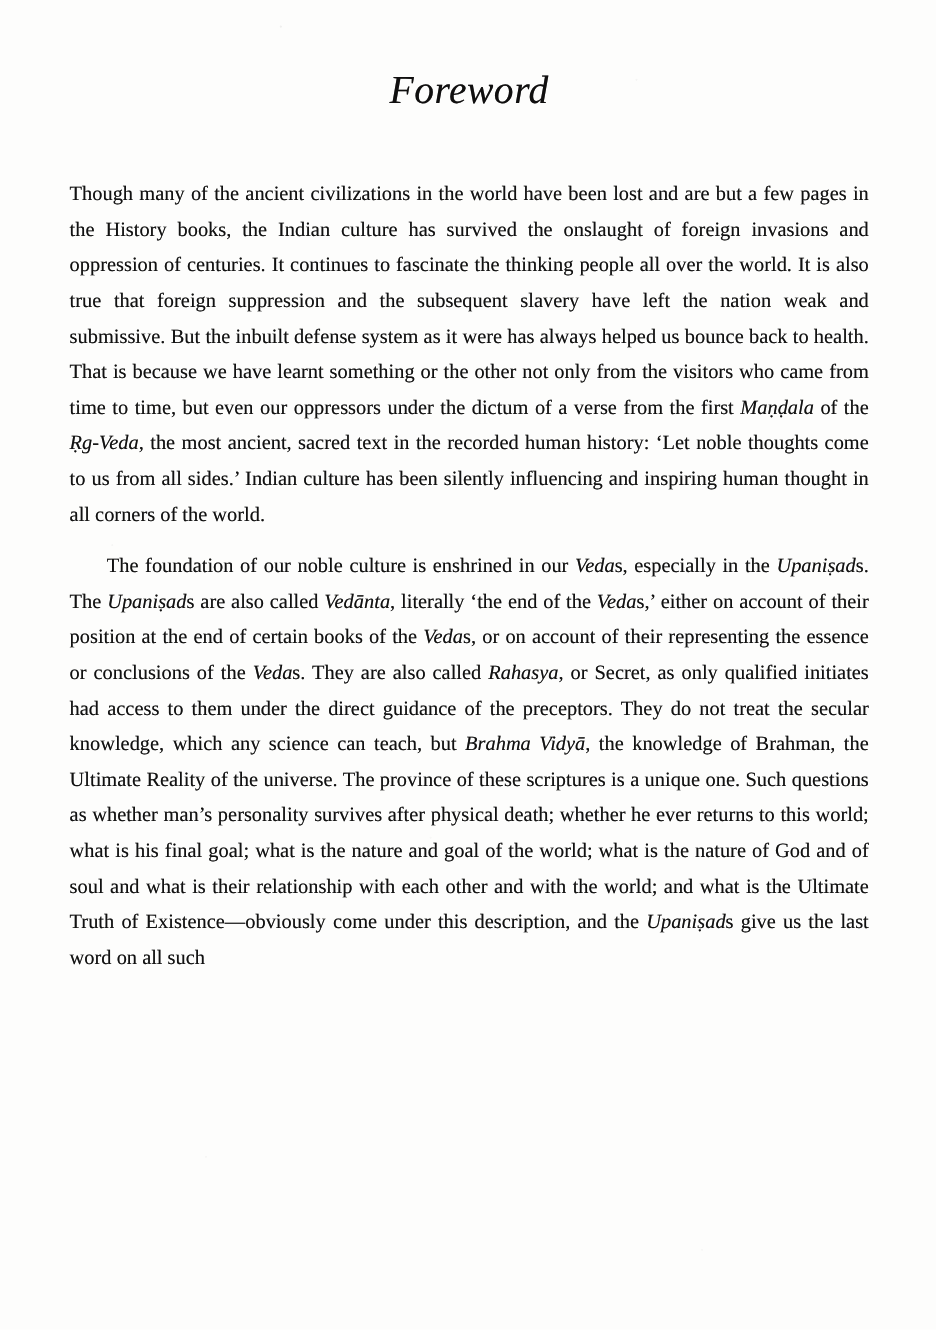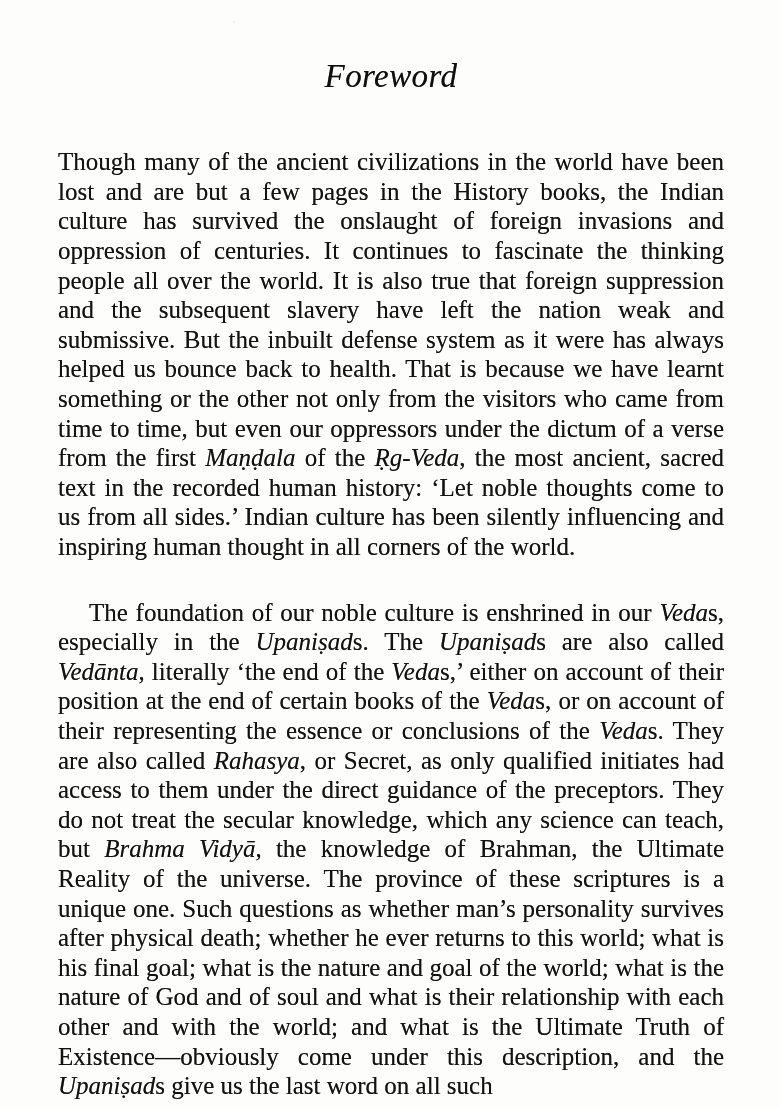--- a/index.html
+++ b/index.html
@@ -60,36 +60,36 @@
     color: #100f0f;
     font-style: italic;
   }
 
   .body-copy {
     margin: 0;
     padding: 0;
   }
 
   .para {
-    font-size: 25px;
+    font-size: 17px;
     line-height: 29.6px;
     text-align: justify;
     text-justify: inter-word;
     margin: 0;
     color: #121212;
     -webkit-font-smoothing: none;
   }
 
   .para.first {
     margin-top: 53px;
     text-indent: 0;
   }
 
   .para.second {
-    margin-top: 36px;
+    margin-top: 14px;
     text-indent: 31px;
   }
 
   .para i {
     font-style: italic;
   }
 
   
   .para, .page-title {
     text-shadow: 0 0 0.35px rgba(0,0,0,0.55);

